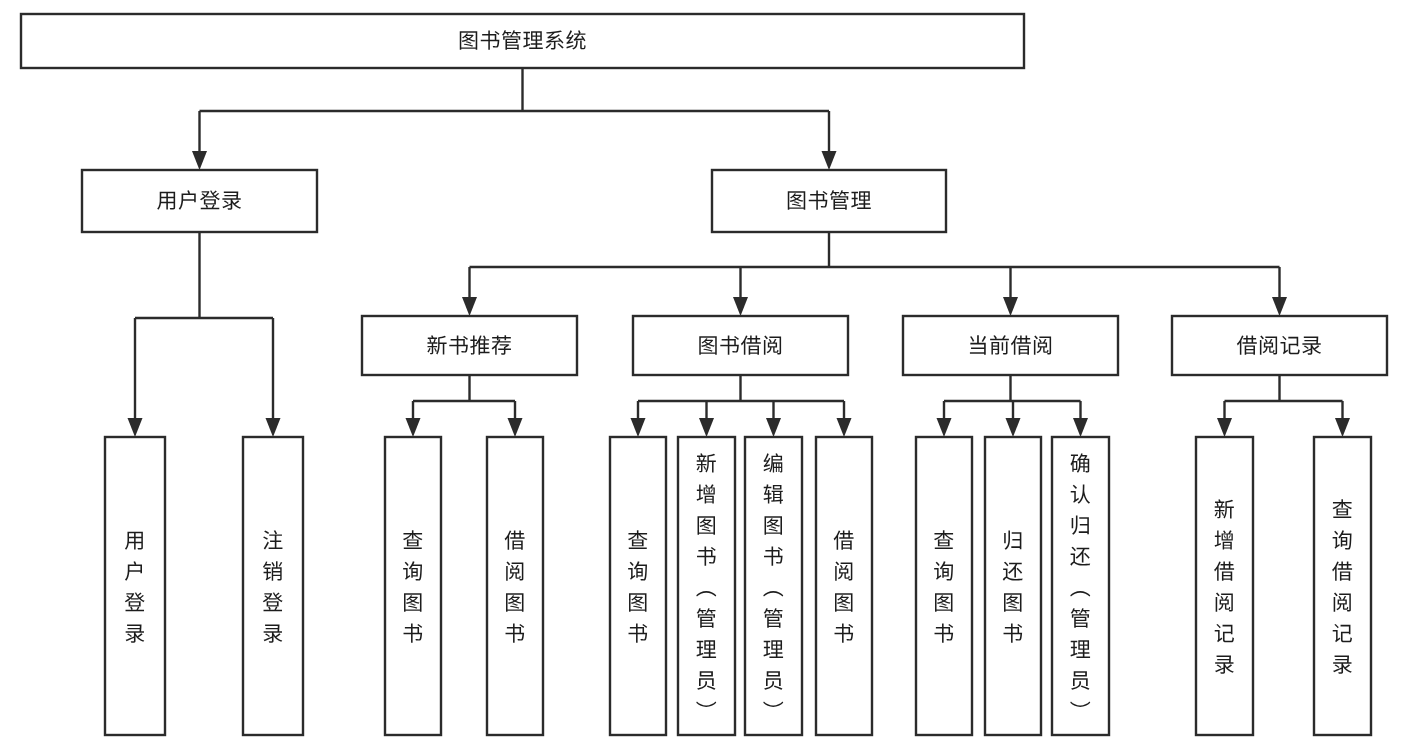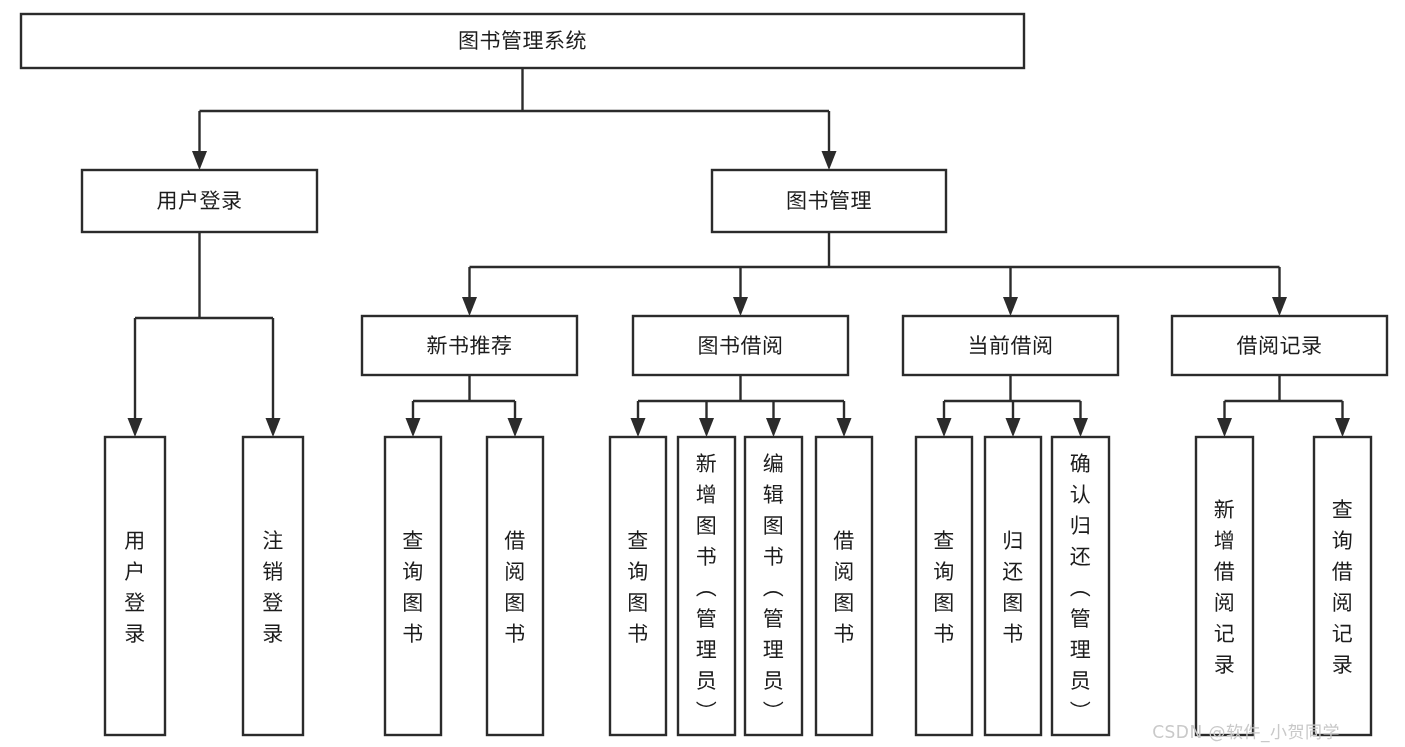--- a/index.html
+++ b/index.html
@@ -206,14 +206,13 @@
         <g>
           <rect x="1196" y="437" width="57" height="298" class="node-box"></rect>
           <text x="1224.5" y="517.18" class="node-label-v"><tspan x="1224.5" dy="0">新</tspan><tspan x="1224.5" dy="31">增</tspan><tspan x="1224.5" dy="31">借</tspan><tspan x="1224.5" dy="31">阅</tspan><tspan x="1224.5" dy="31">记</tspan><tspan x="1224.5" dy="31">录</tspan></text>
         </g>
         <g>
           <rect x="1314" y="437" width="57" height="298" class="node-box"></rect>
           <text x="1342.5" y="517.18" class="node-label-v"><tspan x="1342.5" dy="0">查</tspan><tspan x="1342.5" dy="31">询</tspan><tspan x="1342.5" dy="31">借</tspan><tspan x="1342.5" dy="31">阅</tspan><tspan x="1342.5" dy="31">记</tspan><tspan x="1342.5" dy="31">录</tspan></text>
         </g>
       </g>
   </svg>
-  <div class="watermark-text">CSDN @软件_小贺同学</div>
 </div>
 
 </body></html>

